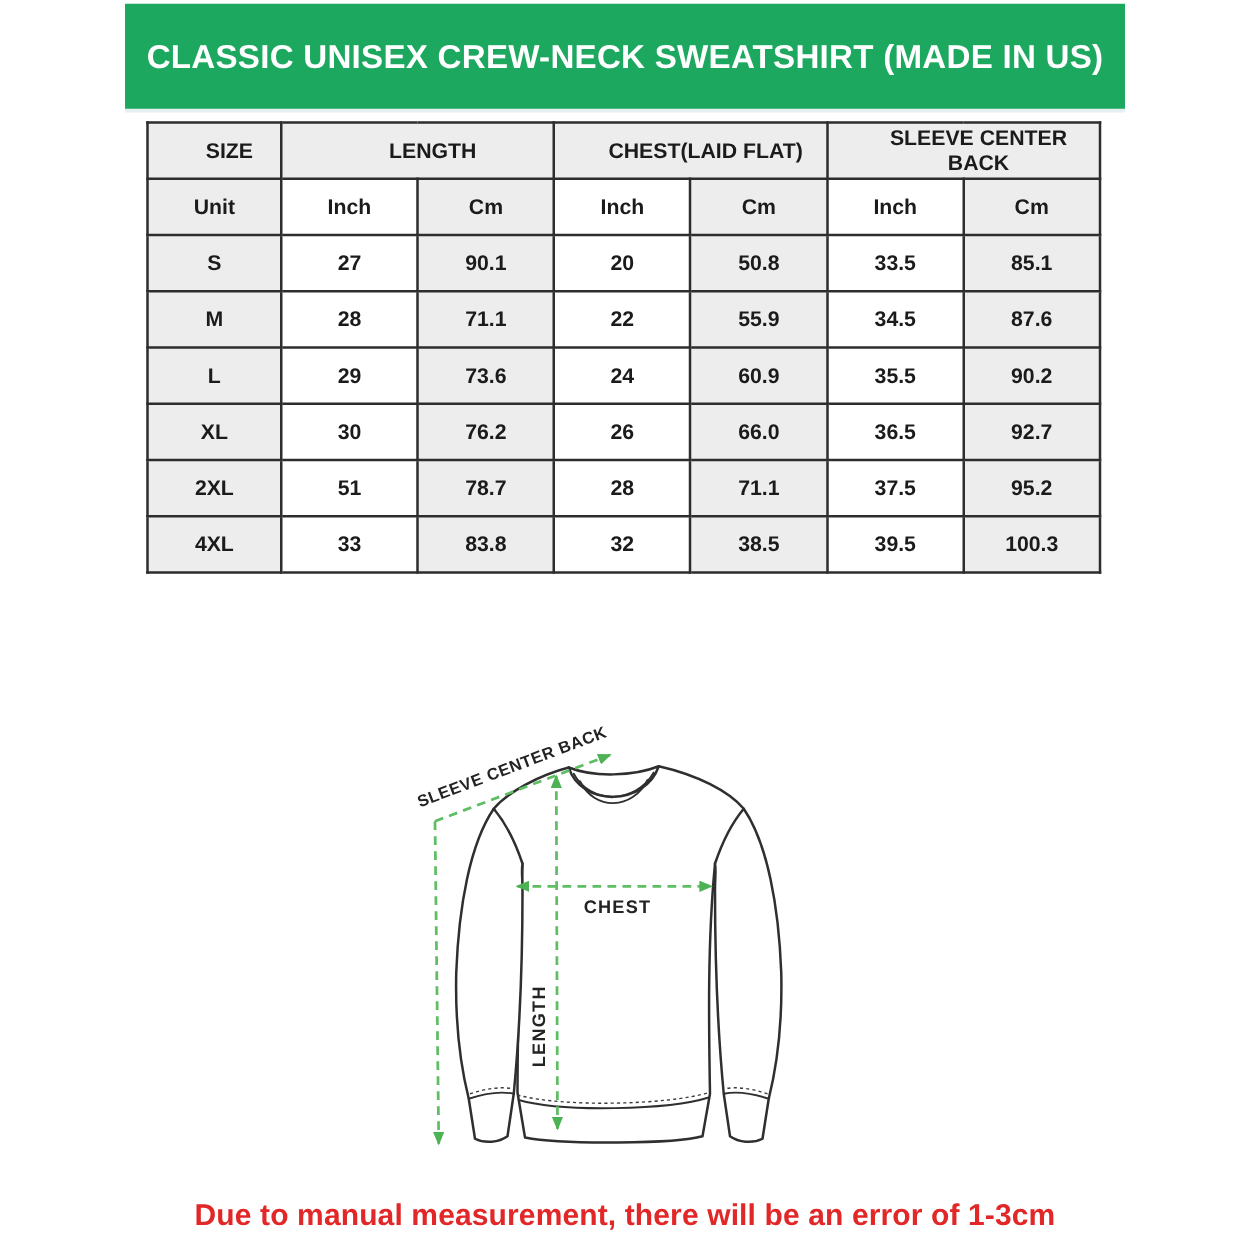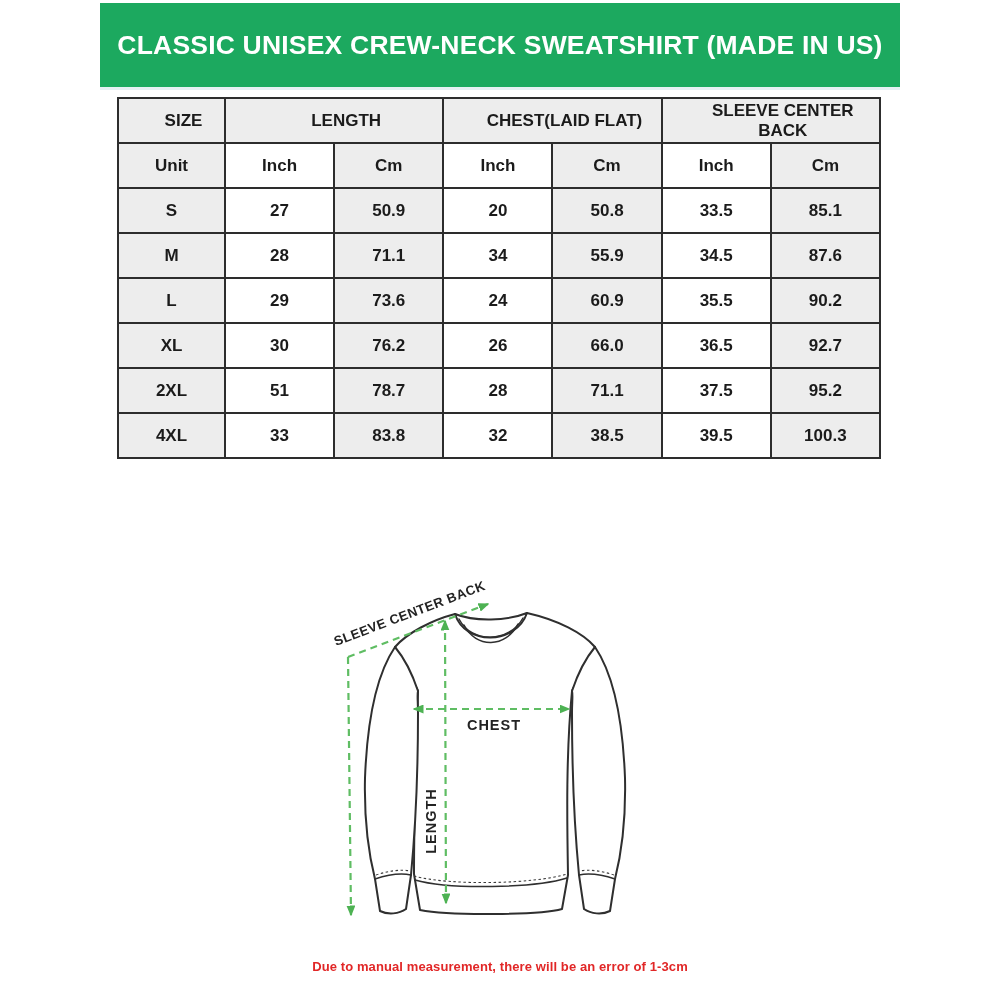--- a/index.html
+++ b/index.html
@@ -35,21 +35,21 @@
     text-align:center;vertical-align:middle;
     font-weight:bold;font-size:17px;color:var(--ink);
     background:#ffffff;
   }
   table.size tr > *:nth-child(odd){background:var(--cellgray);}
   table.size tr.grp > th{background:var(--cellgray);padding-left:24px;}
   .diagram{position:absolute;left:310px;top:573px;}
   .diagram text{font-family:"Liberation Sans", sans-serif;font-weight:bold;fill:#232323;}
   .footer-note{
     position:absolute;left:0;top:959px;width:1000px;text-align:center;
-    color:var(--red);font-weight:bold;font-size:13px;letter-spacing:.1px;
+    color:var(--red);font-weight:bold;font-size:24px;letter-spacing:.1px;
   }
 </style>
 </head>
 <body>
 
 <div class="banner">
   <span class="title">CLASSIC UNISEX CREW-NECK SWEATSHIRT (MADE IN US)</span>
 </div>
 
 <table class="size">
@@ -76,31 +76,31 @@
       <td>Inch</td>
       <td>Cm</td>
       <td>Inch</td>
       <td>Cm</td>
     </tr>
   </thead>
   <tbody>
       <tr>
         <td>S</td>
         <td>27</td>
-        <td>50.9</td>
+        <td>90.1</td>
         <td>20</td>
         <td>50.8</td>
         <td>33.5</td>
         <td>85.1</td>
       </tr>
       <tr>
         <td>M</td>
         <td>28</td>
         <td>71.1</td>
-        <td>34</td>
+        <td>22</td>
         <td>55.9</td>
         <td>34.5</td>
         <td>87.6</td>
       </tr>
       <tr>
         <td>L</td>
         <td>29</td>
         <td>73.6</td>
         <td>24</td>
         <td>60.9</td>

